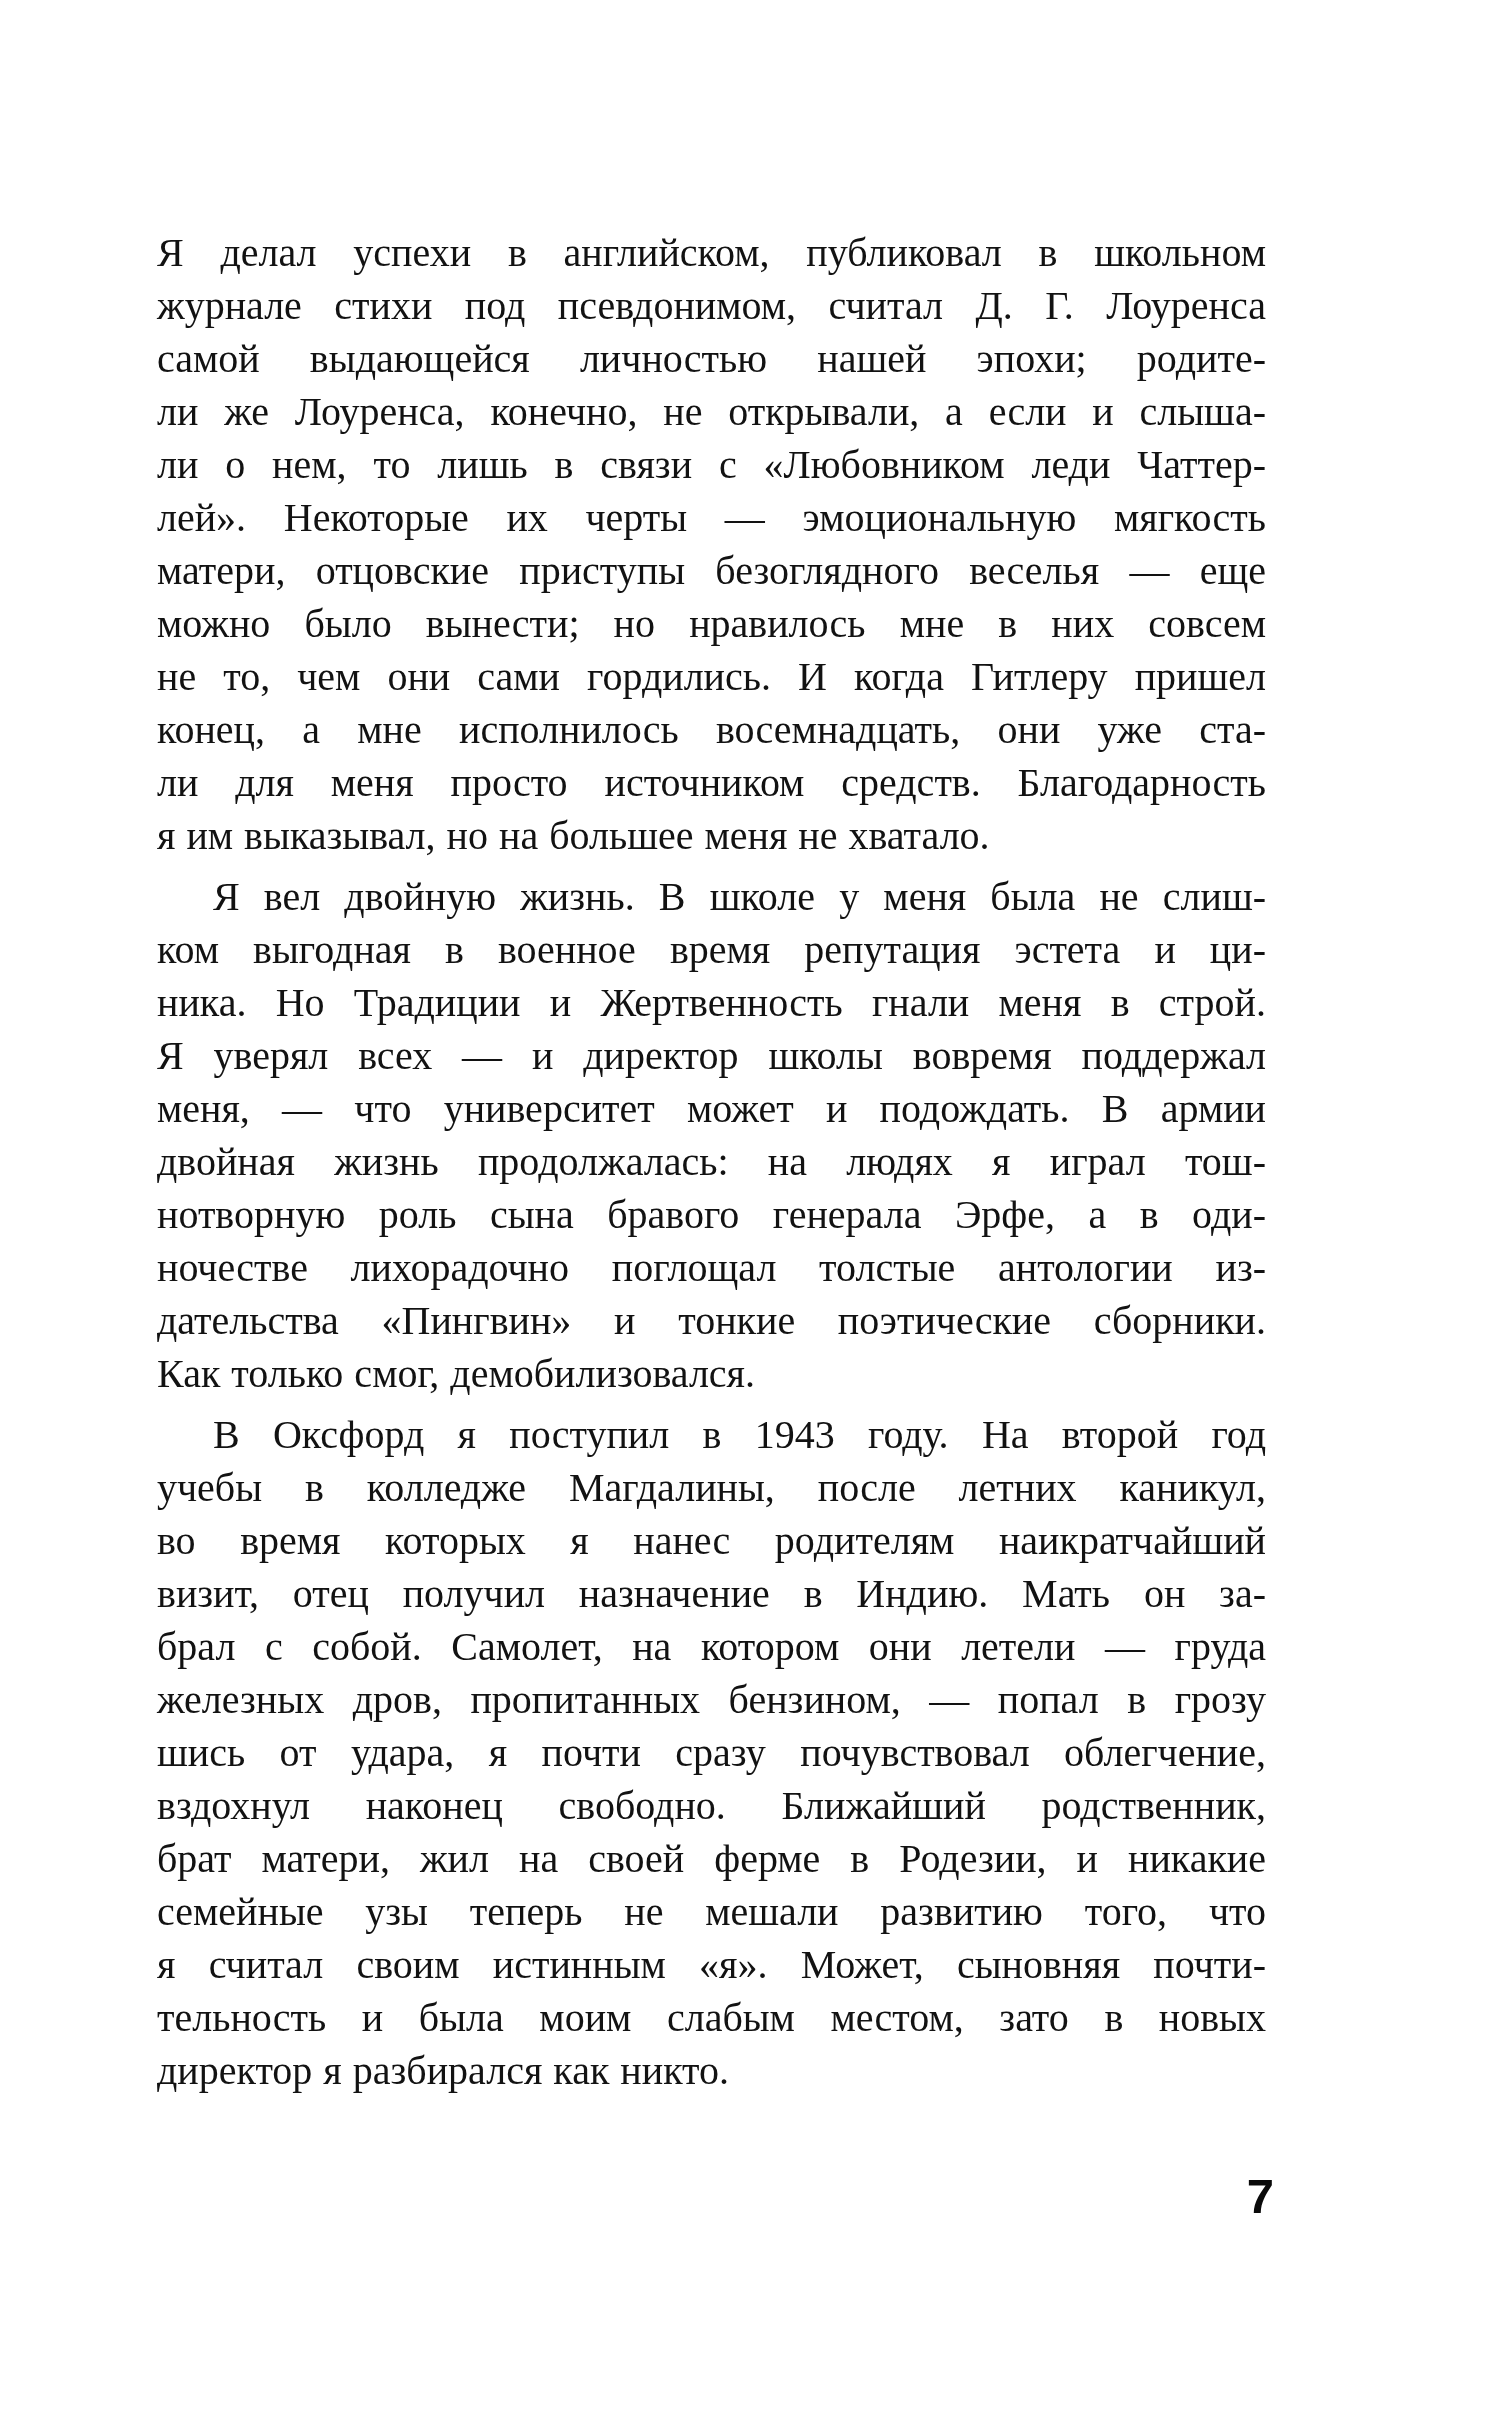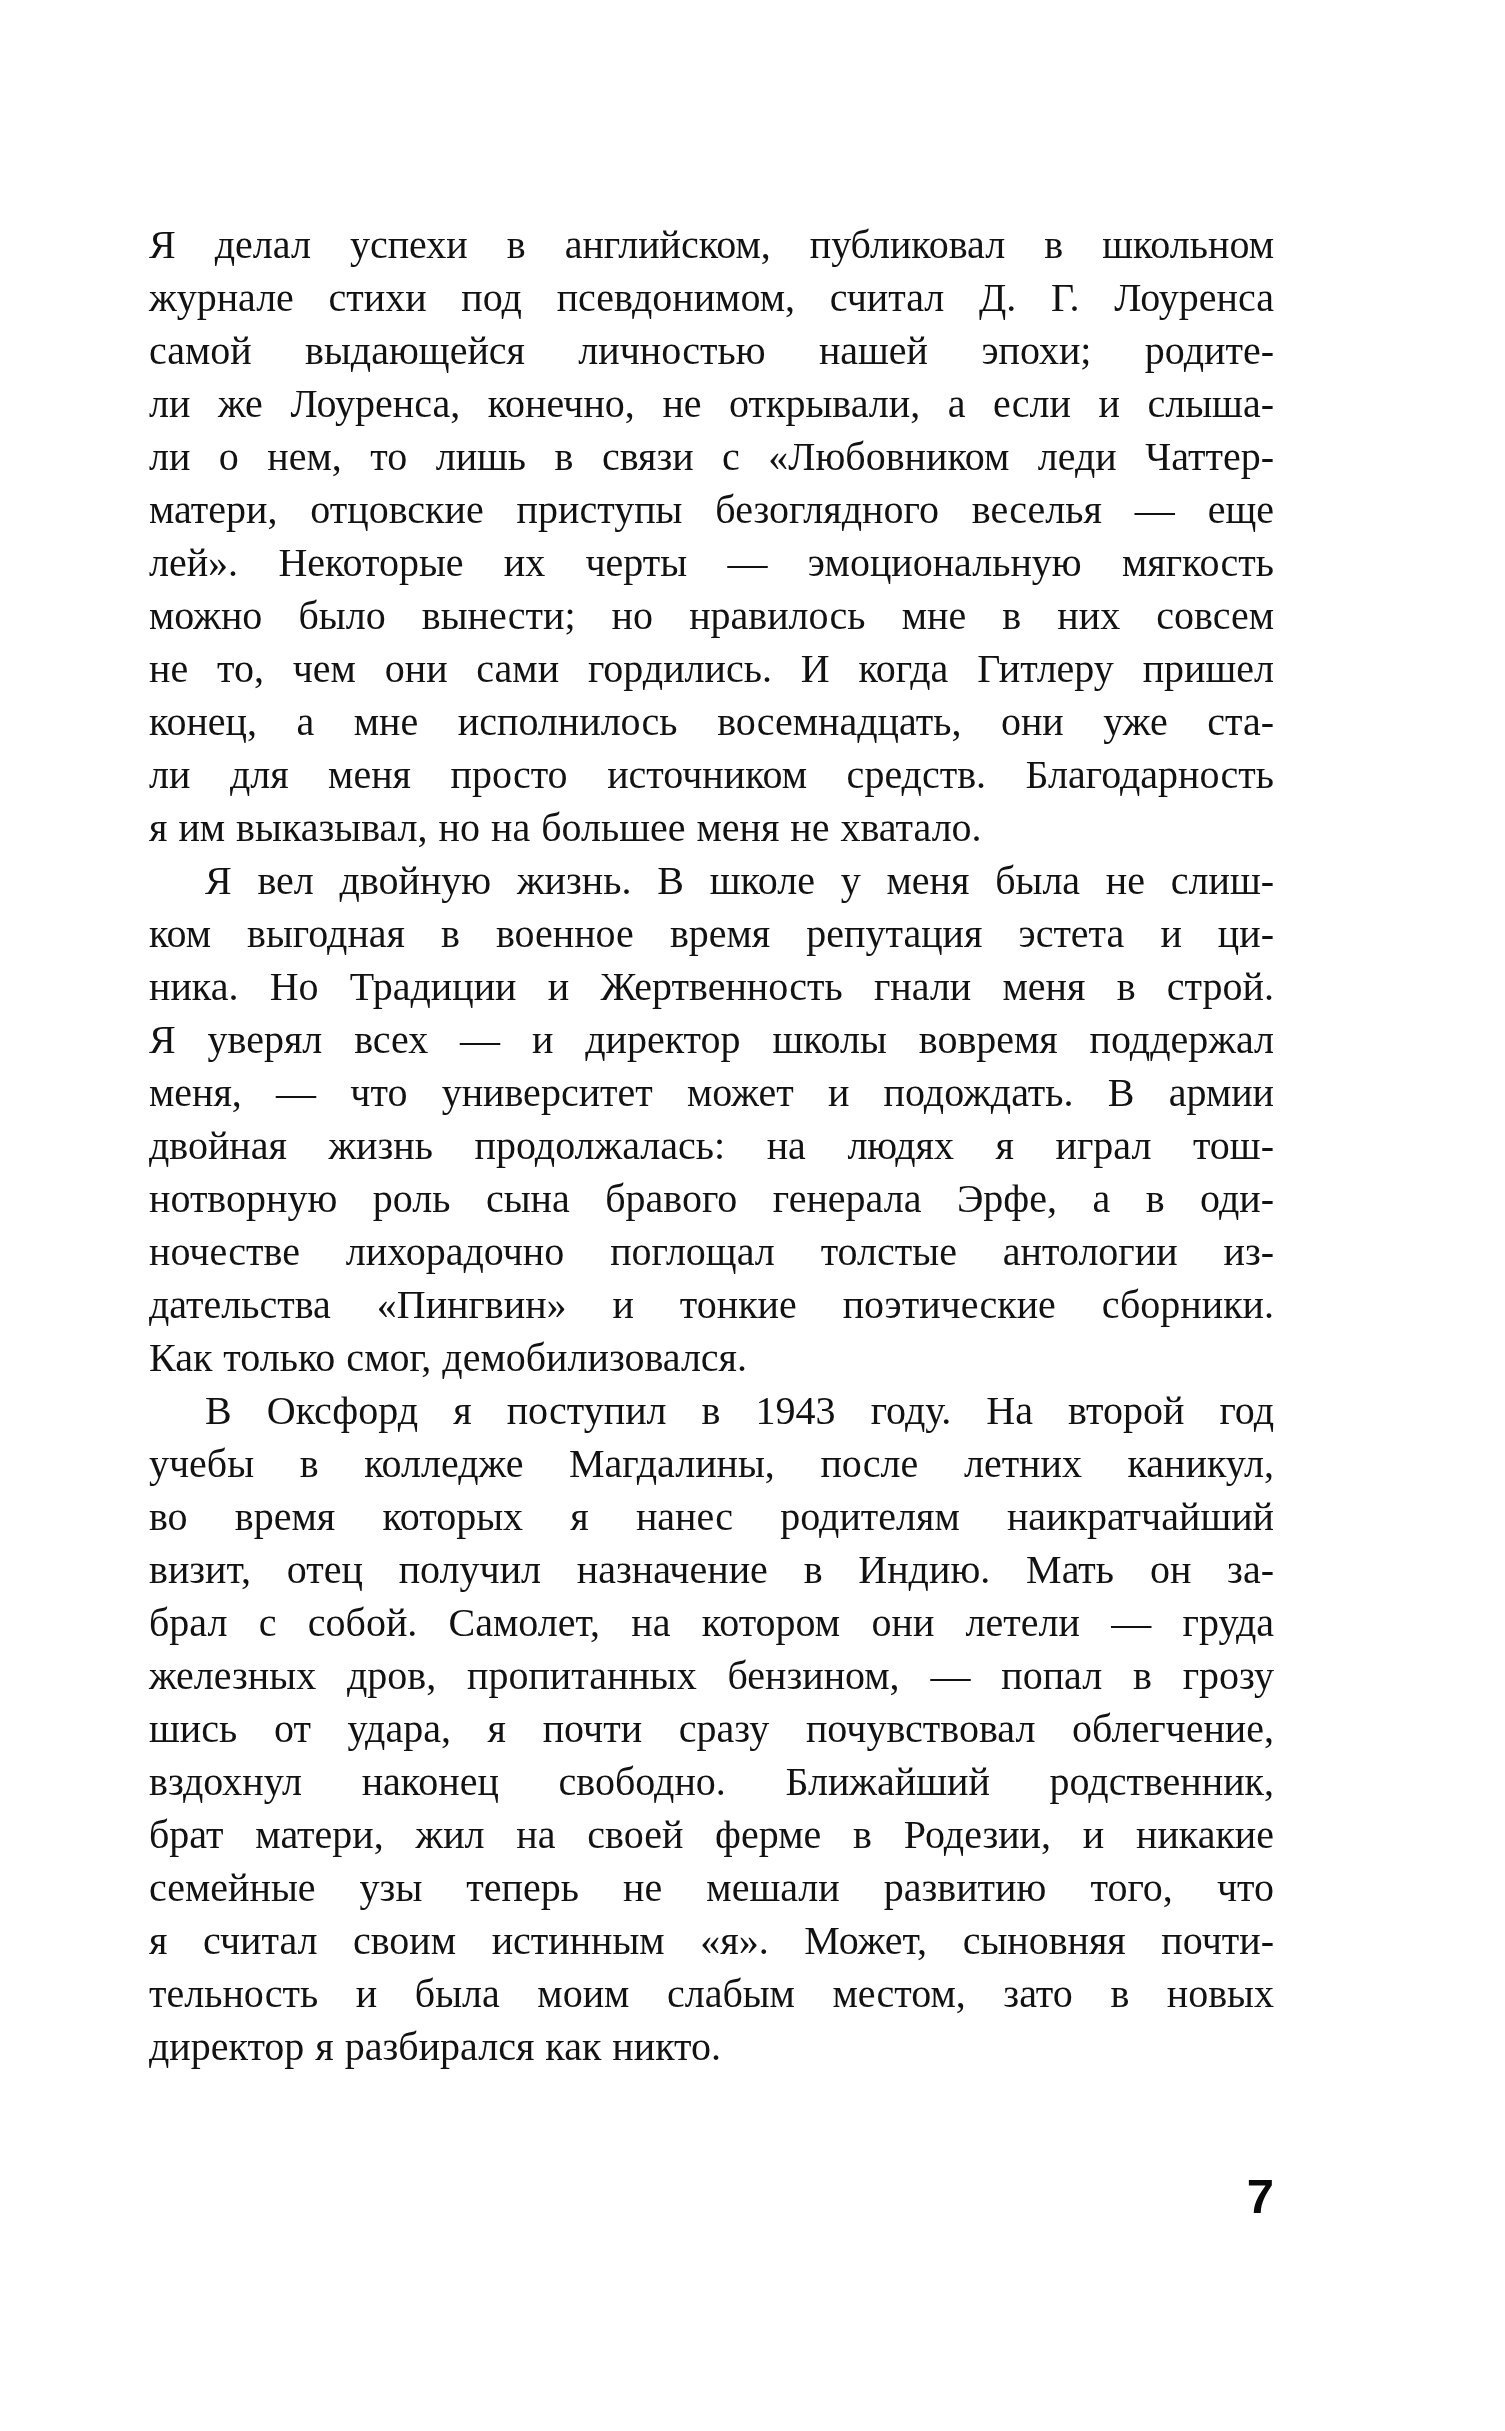--- a/index.html
+++ b/index.html
@@ -22,21 +22,21 @@
   }
   .text-block {
     position: absolute;
     left: 149px;
     top: 218px;
     width: 1125px;
     font-size: 40px;
     line-height: 53px;
   }
   .paragraph {
-    margin: 0;
+    margin: 8px;
     padding: 0;
   }
   .line {
     text-align: justify;
     text-align-last: justify;
     white-space: normal;
     word-spacing: 1px;
   }
   .line.last {
     text-align: right;
@@ -62,22 +62,22 @@
 <body>
 
 <div class="page">
   <div class="text-block">
       <div class="paragraph">
         <div class="line">Я делал успехи в английском, публиковал в школьном</div>
         <div class="line">журнале стихи под псевдонимом, считал Д. Г. Лоуренса</div>
         <div class="line">самой выдающейся личностью нашей эпохи; родите-</div>
         <div class="line">ли же Лоуренса, конечно, не открывали, а если и слыша-</div>
         <div class="line">ли о нем, то лишь в связи с «Любовником леди Чаттер-</div>
+        <div class="line">лей». Некоторые их черты — эмоциональную мягкость</div>
         <div class="line">матери, отцовские приступы безоглядного веселья — еще</div>
-        <div class="line">лей». Некоторые их черты — эмоциональную мягкость</div>
         <div class="line">можно было вынести; но нравилось мне в них совсем</div>
         <div class="line">не то, чем они сами гордились. И когда Гитлеру пришел</div>
         <div class="line">конец, а мне исполнилось восемнадцать, они уже ста-</div>
         <div class="line">ли для меня просто источником средств. Благодарность</div>
         <div class="line last">я им выказывал, но на большее меня не хватало.</div>
       </div>
       <div class="paragraph">
         <div class="line indent">Я вел двойную жизнь. В школе у меня была не слиш-</div>
         <div class="line">ком выгодная в военное время репутация эстета и ци-</div>
         <div class="line">ника. Но Традиции и Жертвенность гнали меня в строй.</div>

